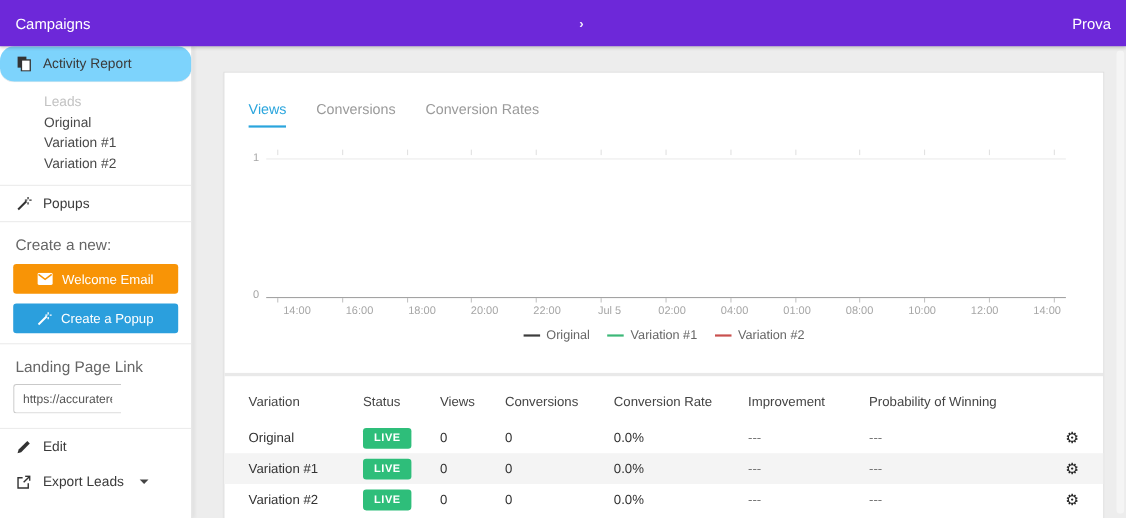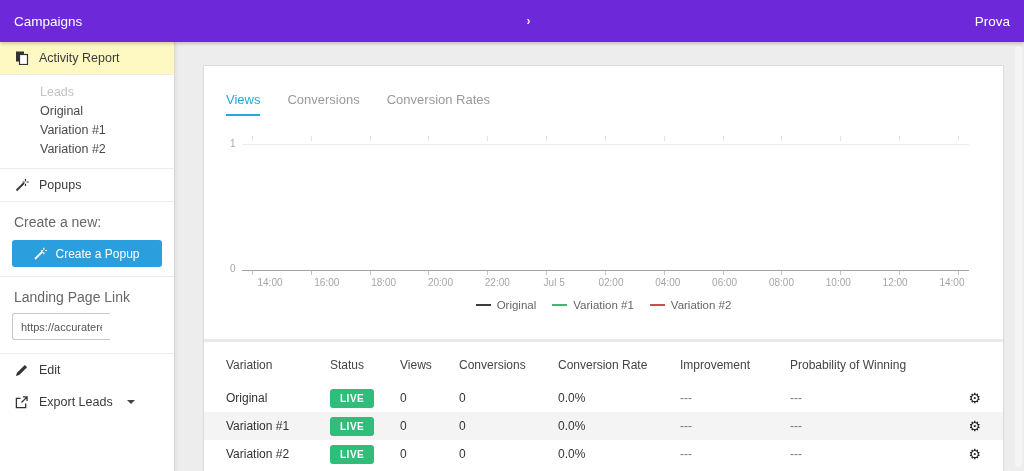--- a/index.html
+++ b/index.html
@@ -15,21 +15,21 @@
 
   
   .shell { display:flex; height:429px; }
   .sidebar { width:175px; background:#fff; border-right:1px solid #d8d8d8;
              box-shadow:2px 0 3px rgba(0,0,0,.05); position:relative; z-index:20;
              flex:0 0 175px; overflow:hidden; font-size:12.5px; }
   .main { flex:1; padding:23px 20px 0 28px; overflow:hidden; }
 
   
   .nav-item { display:flex; align-items:center; gap:10px; padding:9px 14px; color:#3a3a3a; cursor:pointer; }
-  .nav-item.active { background:#fef9c3; border-bottom:1px solid #ececec; }
+  .nav-item.active { background:#7dd3fc; border-bottom:1px solid #ececec;border-radius:13px; }
   .nav-item .ico { width:15px; display:flex; justify-content:center; flex:0 0 15px; }
   .sub-list { padding:8px 0 9px 40px; border-bottom:1px solid #ececec; }
   .sub-item { line-height:19px; color:#4a4a4a; cursor:pointer; }
   .sub-item.disabled { color:#c3c3c3; cursor:default; }
   .popups-item { border-bottom:1px solid #ececec; }
   .section-label { font-size:14px; color:#666; padding:12px 14px 6px; }
   .side-btn { display:flex; align-items:center; justify-content:center; gap:8px;
               height:27px; margin:4px 12px 9px; border:none; border-radius:3px;
               color:#fff; font-size:12px; font-family:inherit; cursor:pointer; width:calc(100% - 24px); }
   .link-sec { border-top:1px solid #ececec; margin-top:3px; }
@@ -131,20 +131,29 @@
         <svg width="14" height="14" viewBox="0 0 14 14">
             <path d="M1.5 12.5L9 5" stroke="#333" stroke-width="1.8"></path>
             <path d="M10.5 1v2.2M10.5 5.8v2.2M7.6 4h2.2M11.6 4h2.2" stroke="#333" stroke-width="1.2"></path>
           </svg>
       </span>
       <span>Popups</span>
     </div>
 
     <div class="section-label">Create a new:</div>
 
+    <button class="side-btn" style="background: rgb(248, 148, 6);">
+      <span style="display:flex;">
+        <svg width="14" height="11" viewBox="0 0 14 11">
+            <rect width="14" height="11" rx="1.5" fill="#fff"></rect>
+            <path d="M1 1.5l6 4.5 6-4.5" stroke="#f89406" stroke-width="1.4" fill="none"></path>
+          </svg>
+      </span>
+      <span>Welcome Email</span>
+    </button>
 
     <button class="side-btn" style="background: rgb(43, 159, 221);">
       <span style="display:flex;">
         <svg width="13" height="13" viewBox="0 0 13 13">
             <path d="M1 12L8.5 4.5" stroke="#fff" stroke-width="1.8"></path>
             <path d="M9.8 0.8v2M9.8 5.2v2M7.2 3.5h2M11.2 3.5h2" stroke="#fff" stroke-width="1.2"></path>
           </svg>
       </span>
       <span>Create a Popup</span>
     </button>
@@ -227,21 +236,21 @@
           </div>
           <div class="xlabels">
             <span>14:00</span>
             <span>16:00</span>
             <span>18:00</span>
             <span>20:00</span>
             <span>22:00</span>
             <span>Jul 5</span>
             <span>02:00</span>
             <span>04:00</span>
-            <span>06:00</span>
+            <span>01:00</span>
             <span>08:00</span>
             <span>10:00</span>
             <span>12:00</span>
             <span>14:00</span>
           </div>
         </div>
 
         <div class="legend">
           <div class="legend-item">
             <span class="swatch" style="background: rgb(60, 60, 60);"></span>

